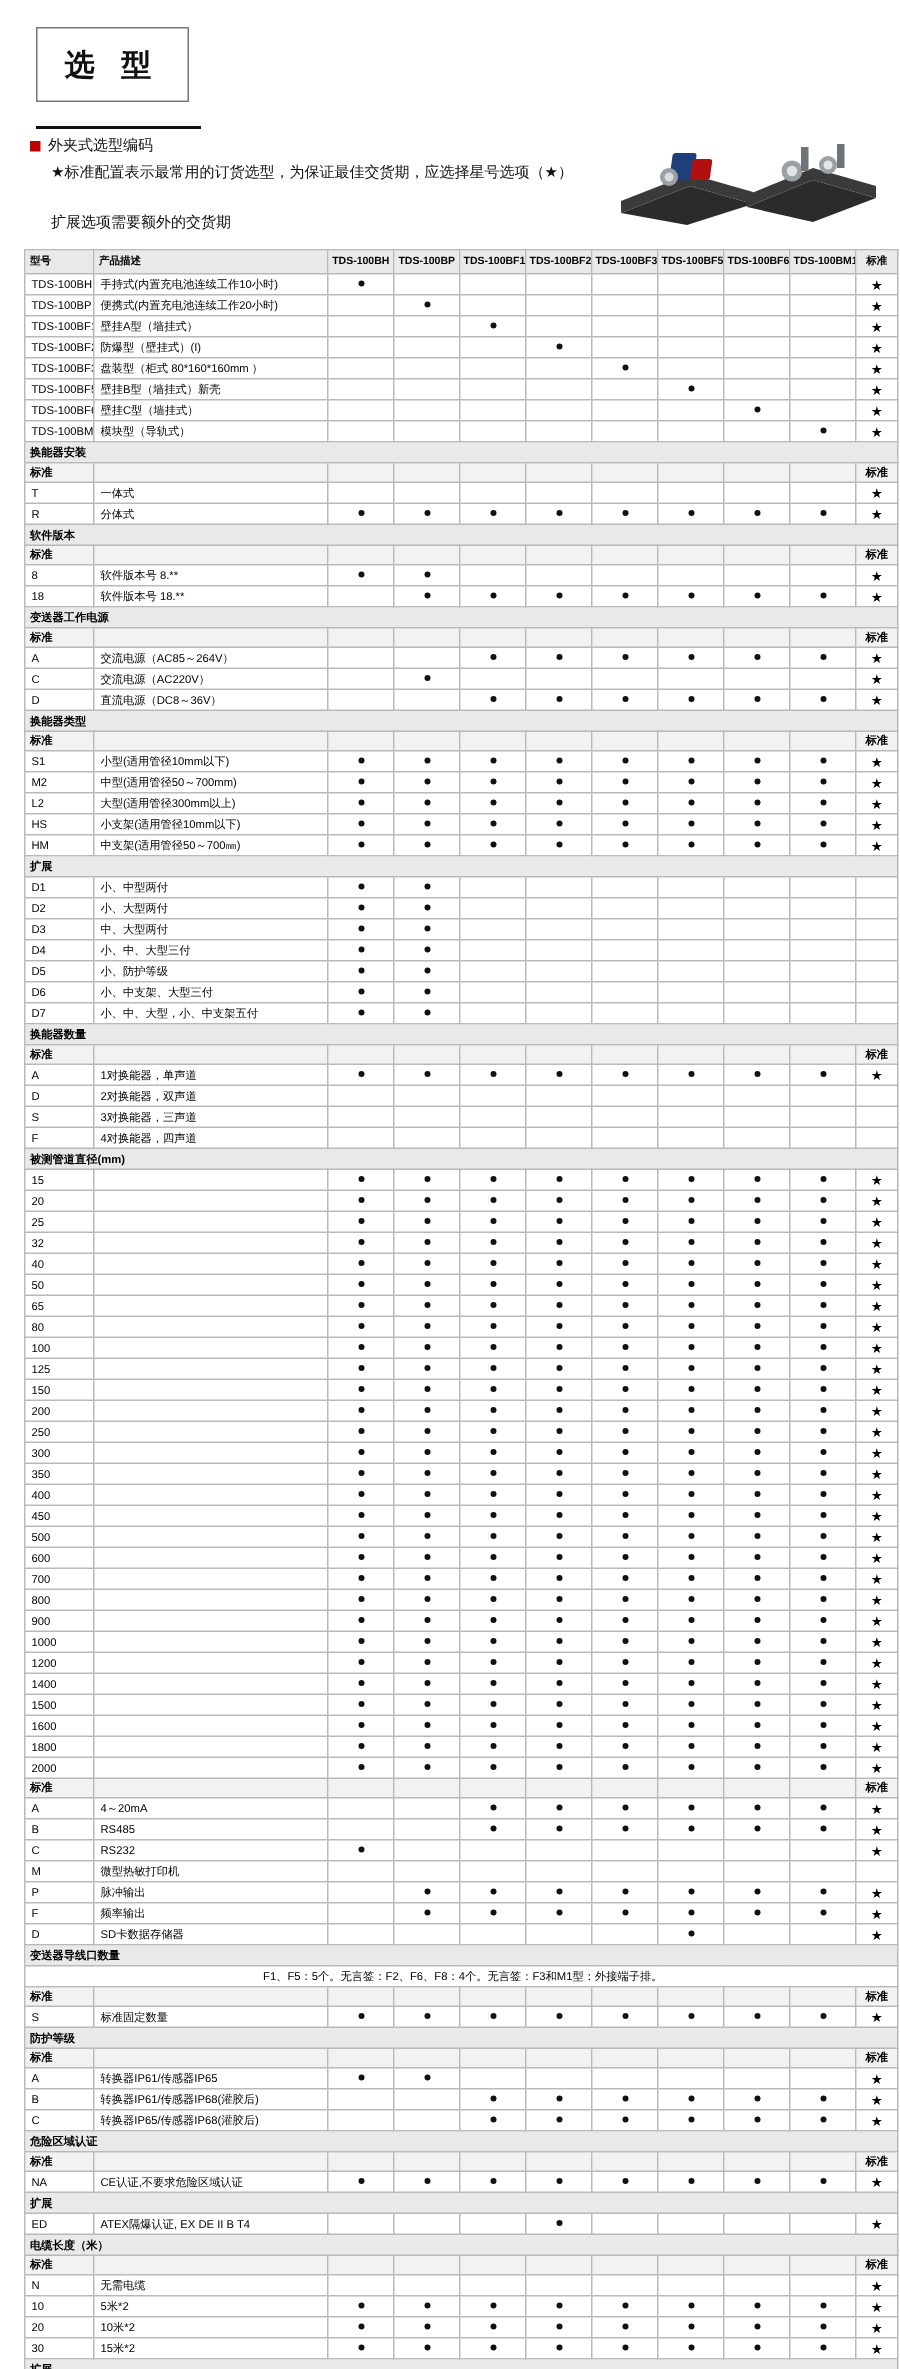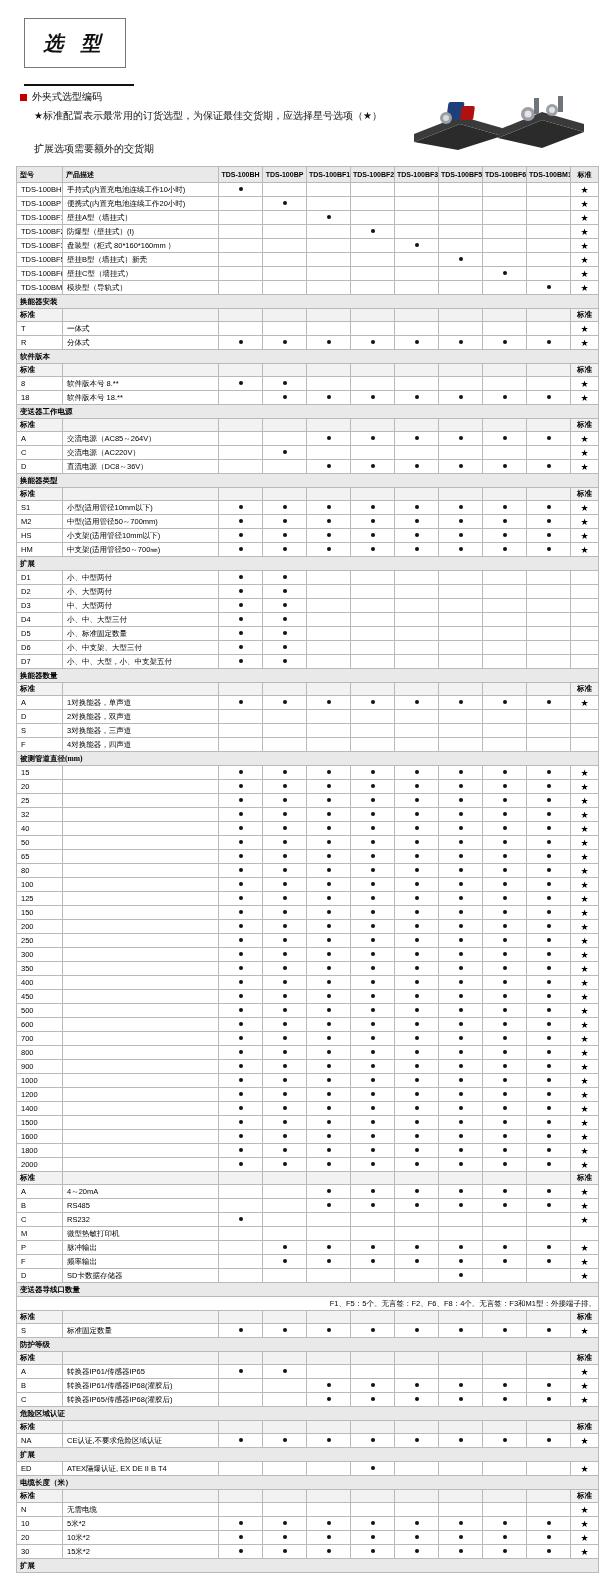--- a/index.html
+++ b/index.html
@@ -19,21 +19,20 @@
   
   .title-box{
     margin:18px 0 0 24px;
     width:100px;
     height:48px;
     border:1px solid #777;
     display:flex;
     align-items:center;
     justify-content:center;
     position:relative;
-    font-style:italic;
   }
   .title-box .t{
     font-size:20px;
     letter-spacing:6px;
     font-weight:bold;
     color:#111;
   }
   .title-underline{
     position:absolute;
     left:24px;
@@ -94,40 +93,39 @@
     font-size:7px;
     height:15px;
   }
   .hdr td.l{text-align:left;padding-left:3px;}
   .grp td{
     background:#e9e9e9;
     font-weight:bold;
     text-align:left;
     padding-left:3px;
     height:13px;
-    font-family:Liberation Serif, serif;
   }
   .sub td{
     background:#f2f2f2;
     font-weight:bold;
     height:12px;
   }
   .sub td.l{text-align:left;padding-left:3px;}
   .sub td.r{text-align:center;}
   td.code{text-align:left;padding-left:4px;}
   td.desc{text-align:left;padding-left:4px;}
   td.dot{text-align:center;font-size:8px;}
   td.star{text-align:center;font-size:9px;}
   .c1{width:46px;}
   .c2{width:156px;}
   .cc{width:44px;}
   .cs{width:28px;}
   .dotmark{display:inline-block;width:4px;height:4px;border-radius:50%;background:#111;vertical-align:middle;}
   .fullnote td{
-    text-align:right;
+    text-align:center;
     padding-left:4px;
     background:#fff;
   }
 </style>
 </head>
 <body>
 
 <div class="page">
 
   <div class="title-box">
@@ -472,20 +470,33 @@
           <td class="dot"><span class="dotmark"></span></td>
           <td class="dot"><span class="dotmark"></span></td>
           <td class="dot"><span class="dotmark"></span></td>
           <td class="dot"><span class="dotmark"></span></td>
           <td class="dot"><span class="dotmark"></span></td>
           <td class="dot"><span class="dotmark"></span></td>
           <td class="dot"><span class="dotmark"></span></td>
           <td class="star">★</td>
         </tr>
         <tr>
+          <td class="code">L2</td>
+          <td class="desc">大型(适用管径300mm以上)</td>
+          <td class="dot"><span class="dotmark"></span></td>
+          <td class="dot"><span class="dotmark"></span></td>
+          <td class="dot"><span class="dotmark"></span></td>
+          <td class="dot"><span class="dotmark"></span></td>
+          <td class="dot"><span class="dotmark"></span></td>
+          <td class="dot"><span class="dotmark"></span></td>
+          <td class="dot"><span class="dotmark"></span></td>
+          <td class="dot"><span class="dotmark"></span></td>
+          <td class="star">★</td>
+        </tr>
+        <tr>
           <td class="code">HS</td>
           <td class="desc">小支架(适用管径10mm以下)</td>
           <td class="dot"><span class="dotmark"></span></td>
           <td class="dot"><span class="dotmark"></span></td>
           <td class="dot"><span class="dotmark"></span></td>
           <td class="dot"><span class="dotmark"></span></td>
           <td class="dot"><span class="dotmark"></span></td>
           <td class="dot"><span class="dotmark"></span></td>
           <td class="dot"><span class="dotmark"></span></td>
           <td class="dot"><span class="dotmark"></span></td>
@@ -554,21 +565,21 @@
           <td class="dot"></td>
           <td class="dot"></td>
           <td class="dot"></td>
           <td class="dot"></td>
           <td class="dot"></td>
           <td class="dot"></td>
           <td class="star"></td>
         </tr>
         <tr>
           <td class="code">D5</td>
-          <td class="desc">小、标准固定数量</td>
+          <td class="desc">小、防护等级</td>
           <td class="dot"><span class="dotmark"></span></td>
           <td class="dot"><span class="dotmark"></span></td>
           <td class="dot"></td>
           <td class="dot"></td>
           <td class="dot"></td>
           <td class="dot"></td>
           <td class="dot"></td>
           <td class="dot"></td>
           <td class="star"></td>
         </tr>

